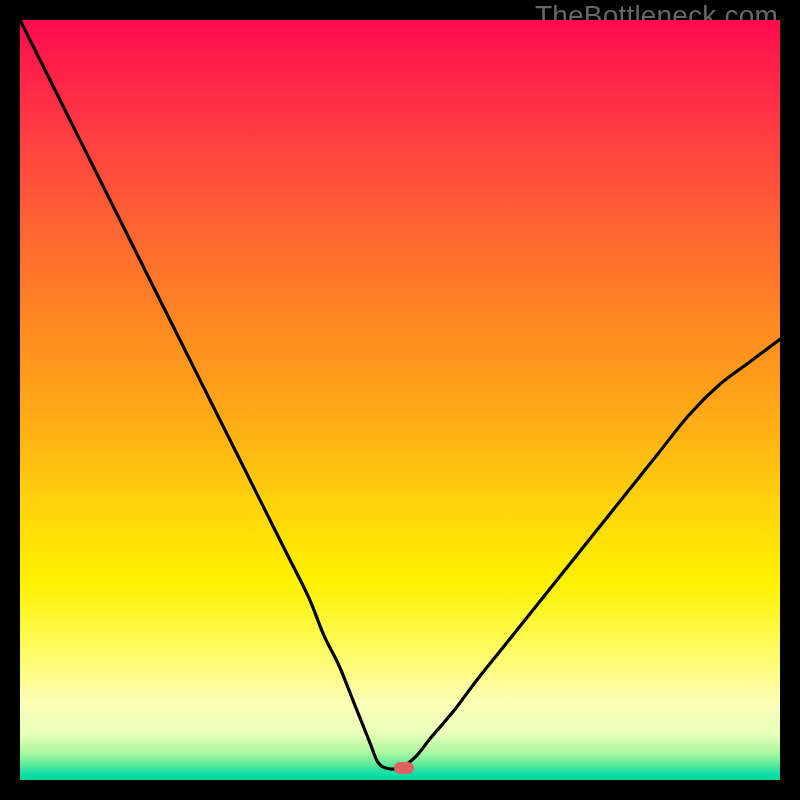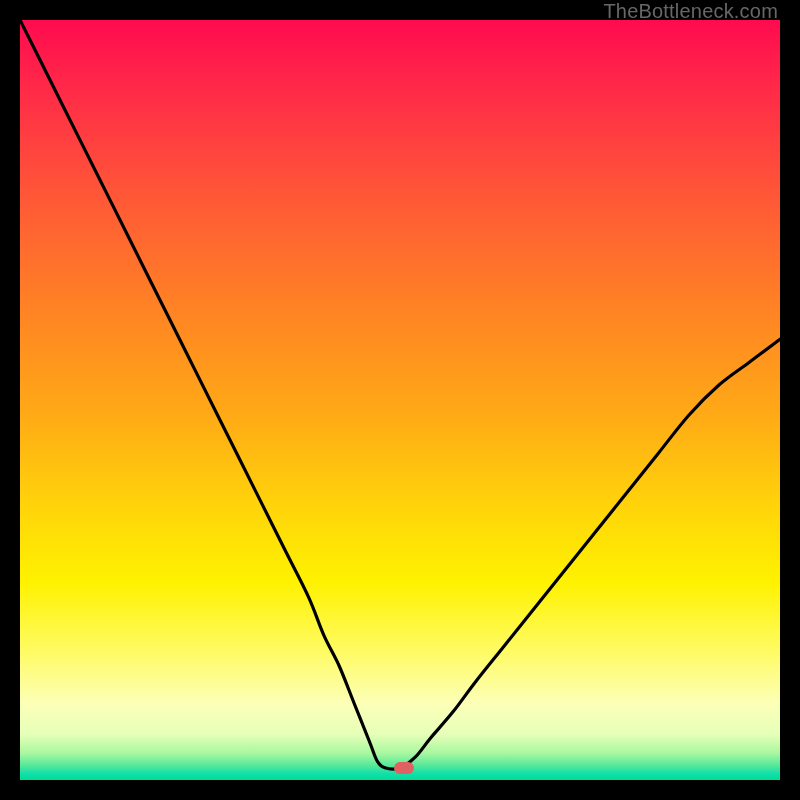--- a/index.html
+++ b/index.html
@@ -64,21 +64,21 @@
     height: 12px;
     border-radius: 6px;
     background: #e06161;
     transform: translate(-50%, -50%);
   }
   .watermark {
     position: absolute;
     top: 0px;
     right: 22px;
     color: #676767;
-    font-size: 20px;
+    font-size: 28px;
     font-weight: 500;
     letter-spacing: 0.2px;
   }
 </style>
 </head>
 <body>
 
 <div class="frame">
 
   <div class="watermark">TheBottleneck.com</div>

